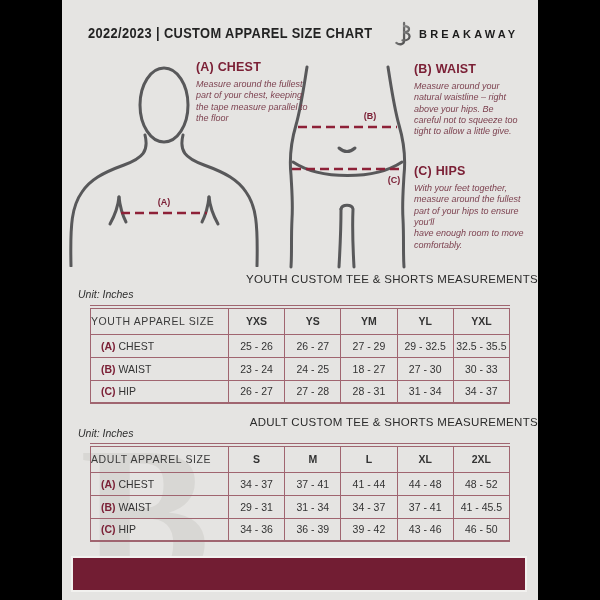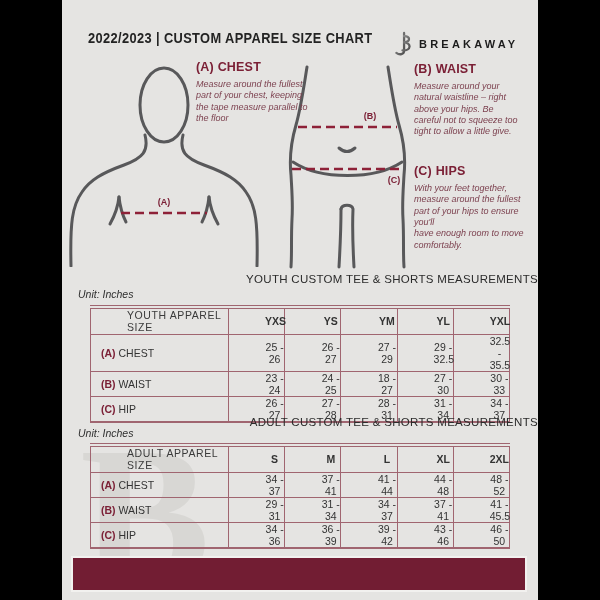--- a/index.html
+++ b/index.html
@@ -17,21 +17,21 @@
   body{background:#000;position:relative;font-family:"Liberation Sans",sans-serif;overflow:hidden;}
   .page{position:absolute;left:62px;top:0;width:476px;height:600px;background:var(--page-bg);}
 
   .watermark{position:absolute;left:18px;top:418px;font-family:"Liberation Serif",serif;
     font-weight:700;font-size:195px;line-height:1;color:#d8d7d4;letter-spacing:-8px;}
 
   .doc-header{position:absolute;left:26px;right:20px;top:20px;display:flex;
     justify-content:center;align-items:center;}
   .doc-title{font-size:13.5px;font-weight:700;letter-spacing:.4px;color:#232323;
     white-space:nowrap;transform:scale(.95,1.1);transform-origin:left center;}
-  .brand{display:flex;align-items:center;gap:6px;margin-top:10px;}
+  .brand{display:flex;align-items:center;gap:6px;}
   .brand-name{font-size:11px;font-weight:700;letter-spacing:3.2px;color:#1c1c1c;}
 
   .figure{position:absolute;}
   .figure-a{left:2px;top:55px;}
   .figure-b{left:218px;top:57px;}
   .figure path,.figure ellipse{fill:none;stroke:var(--figure);stroke-width:3;stroke-linecap:round;}
   .measure-line{stroke:var(--dash);stroke-width:2.4;stroke-dasharray:9 5;}
   .measure-label{font-family:"Liberation Sans",sans-serif;font-size:9px;font-weight:700;
     fill:var(--heading);stroke:none;}
 
@@ -47,21 +47,21 @@
     font-size:11.5px;color:var(--ink);letter-spacing:.3px;}
   .unit{position:absolute;left:16px;width:100%;text-align:left;font-style:italic;
     font-size:10.5px;color:#2e2e2e;}
   .youth-title{top:273px;} .youth-unit{top:288px;}
   .adult-title{top:416px;} .adult-unit{top:427px;}
 
   table.size-table{position:absolute;left:28px;width:420px;border-collapse:collapse;
     table-layout:fixed;border-top:4px double var(--table-border);
     border-bottom:2px solid var(--table-border);}
   .youth-table{top:305px;} .adult-table{top:443px;}
-  .size-table th,.size-table td{border:1px solid var(--table-border);padding-left:36px;}
+  .size-table th,.size-table td{border:1px solid var(--table-border);}
   .size-table th{height:27px;font-size:10.5px;font-weight:700;color:#333;text-align:center;}
   .size-table th.size-col{width:138px;font-weight:400;text-align:left;
     letter-spacing:.6px;font-size:10.5px;color:#3a3a3a;}
   .size-table td{height:23px;text-align:center;font-size:10.5px;color:#333;}
   .size-table td.label-cell{text-align:left;padding-left:10px;color:#333;}
   .size-table .key{color:var(--heading);font-weight:700;}
 
   .footer-bar{position:absolute;left:9px;top:556px;width:456px;height:36px;
     background:var(--maroon);border:2px solid #f2f1ef;}
 </style>

